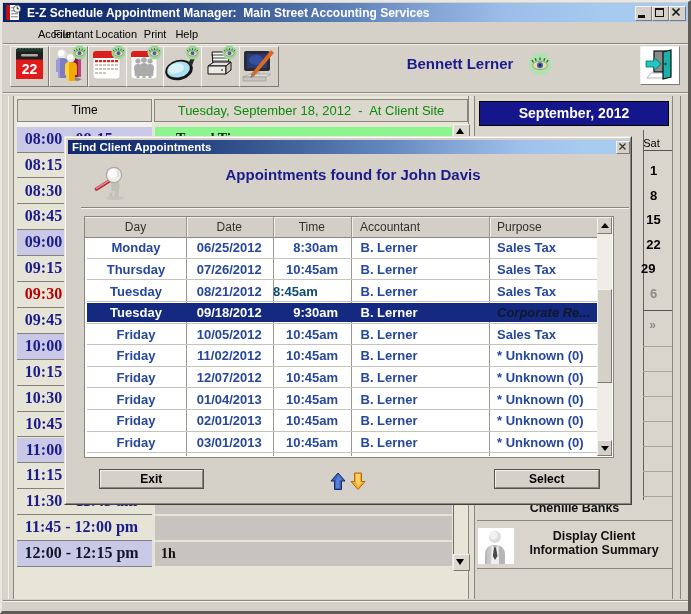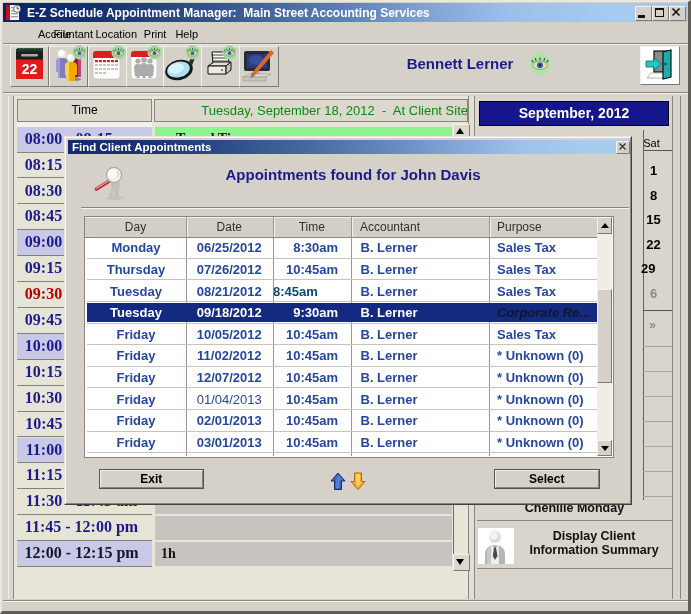--- a/index.html
+++ b/index.html
@@ -247,21 +247,21 @@
 <div class="abs" style="left:468px;top:96px;width:1px;height:503px;background:#8A867F;"></div>
 <div class="abs" style="left:469px;top:96px;width:6px;height:503px;background:#E2DFD4;"></div>
 <div class="abs" style="left:8px;top:96px;width:1px;height:503px;background:#F2F0EB;"></div>
 <div class="abs" style="left:12.5px;top:96px;width:1px;height:503px;background:#8A867F;"></div>
 <div class="abs" style="left:680px;top:96px;width:1px;height:503px;background:#8A867F;"></div>
 
 <div class="abs" style="left:17px;top:99px;width:135px;height:23px;background:#DCD8CE;border:1px solid #8A867F;box-sizing:border-box;"></div>
 <div class="abs" style="left:17px;top:99px;width:135px;height:23px;line-height:23px;text-align:center;font-size:12px;color:#000;">Time</div>
 
 <div class="abs" style="left:154px;top:99px;width:314px;height:23px;background:#DCD8CE;border:1px solid #8A867F;box-sizing:border-box;"></div>
-<div class="abs" style="left:154px;top:99px;width:314px;height:23px;line-height:23px;text-align:right;font-size:13px;color:#0D8A0D;">Tuesday, September 18, 2012&nbsp; -&nbsp; At Client Site</div>
+<div class="abs" style="left:154px;top:99px;width:314px;height:23px;line-height:23px;text-align:center;font-size:13px;color:#0D8A0D;">Tuesday, September 18, 2012&nbsp; -&nbsp; At Client Site</div>
 
 <div class="abs" style="left:17px;top:122px;width:135px;height:4.7px;background:#F4F2EC;"></div>
 <div class="abs" style="left:17px;top:126.7px;width:135px;height:25.9px;background:#C9C8E6;border-bottom:1px solid #84807A;box-sizing:border-box;line-height:24.9px;text-align:center;padding-right:6px;font-family:'Liberation Serif',serif;font-weight:bold;font-size:16px;color:#1B1B8C;">08:00 - 08:15 am</div>
 <div class="abs" style="left:17px;top:152.6px;width:135px;height:25.9px;background:#E6E3D7;border-bottom:1px solid #84807A;box-sizing:border-box;line-height:24.9px;text-align:center;padding-right:6px;font-family:'Liberation Serif',serif;font-weight:bold;font-size:16px;color:#1B1B8C;">08:15 - 08:30 am</div>
 <div class="abs" style="left:17px;top:178.5px;width:135px;height:25.9px;background:#E6E3D7;border-bottom:1px solid #84807A;box-sizing:border-box;line-height:24.9px;text-align:center;padding-right:6px;font-family:'Liberation Serif',serif;font-weight:bold;font-size:16px;color:#1B1B8C;">08:30 - 08:45 am</div>
 <div class="abs" style="left:17px;top:204.4px;width:135px;height:25.9px;background:#E6E3D7;border-bottom:1px solid #84807A;box-sizing:border-box;line-height:24.9px;text-align:center;padding-right:6px;font-family:'Liberation Serif',serif;font-weight:bold;font-size:16px;color:#1B1B8C;">08:45 - 09:00 am</div>
 <div class="abs" style="left:17px;top:230.3px;width:135px;height:25.9px;background:#C9C8E6;border-bottom:1px solid #84807A;box-sizing:border-box;line-height:24.9px;text-align:center;padding-right:6px;font-family:'Liberation Serif',serif;font-weight:bold;font-size:16px;color:#1B1B8C;">09:00 - 09:15 am</div>
 <div class="abs" style="left:17px;top:256.2px;width:135px;height:25.9px;background:#E6E3D7;border-bottom:1px solid #84807A;box-sizing:border-box;line-height:24.9px;text-align:center;padding-right:6px;font-family:'Liberation Serif',serif;font-weight:bold;font-size:16px;color:#1B1B8C;">09:15 - 09:30 am</div>
 <div class="abs" style="left:17px;top:282.1px;width:135px;height:25.9px;background:#E6E3D7;border-bottom:1px solid #84807A;box-sizing:border-box;line-height:24.9px;text-align:center;padding-right:6px;font-family:'Liberation Serif',serif;font-weight:bold;font-size:16px;color:#B40000;">09:30 - 09:45 am</div>
 <div class="abs" style="left:17px;top:308.0px;width:135px;height:25.9px;background:#E6E3D7;border-bottom:1px solid #84807A;box-sizing:border-box;line-height:24.9px;text-align:center;padding-right:6px;font-family:'Liberation Serif',serif;font-weight:bold;font-size:16px;color:#1B1B8C;">09:45 - 10:00 am</div>
@@ -310,21 +310,21 @@
 <div class="abs" style="left:643px;top:310px;width:29px;height:1px;background:#555;"></div>
 <div class="abs" style="left:640px;top:318px;width:25px;text-align:center;font-size:12px;font-weight:bold;color:#8A8A8A;">»</div>
 <div class="abs" style="left:643px;top:345.5px;width:29px;height:1px;background:#AAA69E;"></div>
 <div class="abs" style="left:643px;top:370.5px;width:29px;height:1px;background:#AAA69E;"></div>
 <div class="abs" style="left:643px;top:395.5px;width:29px;height:1px;background:#AAA69E;"></div>
 <div class="abs" style="left:643px;top:420.5px;width:29px;height:1px;background:#AAA69E;"></div>
 <div class="abs" style="left:643px;top:445.5px;width:29px;height:1px;background:#AAA69E;"></div>
 <div class="abs" style="left:643px;top:470.5px;width:29px;height:1px;background:#AAA69E;"></div>
 <div class="abs" style="left:643px;top:495.5px;width:29px;height:1px;background:#AAA69E;"></div>
 
-<div class="abs" style="left:478px;top:501px;width:193px;text-align:center;font-size:12.5px;font-weight:bold;color:#111;">Chenille Monday</div>
+<div class="abs" style="left:478px;top:501px;width:193px;text-align:center;font-size:12.5px;font-weight:bold;color:#111;">Chenille Banks</div>
 <div class="abs" style="left:477px;top:520px;width:195px;height:1px;background:#8A867F;"></div>
 <div class="abs" style="left:478px;top:528px;width:36px;height:36px;background:#FFFFFF;"></div>
 <svg class="abs" style="left:478px;top:528px;" width="36" height="36" viewBox="0 0 36 36">
   <circle cx="17" cy="9" r="6" fill="#DCDCDC"></circle>
     <circle cx="15.5" cy="7.5" r="4" fill="#F2F2F2"></circle>
   <path d="M7 27 Q7 17 17 17 Q27 17 27 27 L27 36 L7 36 Z" fill="#B5B5B5"></path>
   <path d="M9 25 Q9 18 15 17.5 L15 36 L9 36 Z" fill="#C8C8C8"></path>
   <path d="M13.5 17 L17 21 L20.5 17 L21 36 L13 36 Z" fill="#EFEFEF"></path>
   <path d="M16 19.5 L18 19.5 L19.5 28 L17 32 L14.8 28 Z" fill="#4A4A4A"></path>
 </svg>
@@ -410,21 +410,21 @@
   <div class="abs" style="left:295.5px;top:211.4px;font-size:13px;font-weight:bold;color:#26479E;">B. Lerner</div>
   <div class="abs" style="left:432px;top:211.4px;font-size:13px;font-weight:bold;color:#26479E;">* Unknown (0)</div>
   <div class="abs" style="left:21.5px;top:228.7px;width:510px;height:1px;background:#C6C3BB;"></div>
   <div class="abs" style="left:21.5px;top:233.0px;width:99px;text-align:center;font-size:13px;font-weight:bold;color:#26479E;">Friday</div>
   <div class="abs" style="left:120.5px;top:233.0px;width:87.5px;text-align:center;font-size:13px;font-weight:bold;color:#26479E;">12/07/2012</div>
   <div class="abs" style="left:208px;top:233.0px;width:65px;text-align:right;font-size:13px;font-weight:bold;color:#26479E;">10:45am</div>
   <div class="abs" style="left:295.5px;top:233.0px;font-size:13px;font-weight:bold;color:#26479E;">B. Lerner</div>
   <div class="abs" style="left:432px;top:233.0px;font-size:13px;font-weight:bold;color:#26479E;">* Unknown (0)</div>
   <div class="abs" style="left:21.5px;top:250.3px;width:510px;height:1px;background:#C6C3BB;"></div>
   <div class="abs" style="left:21.5px;top:254.6px;width:99px;text-align:center;font-size:13px;font-weight:bold;color:#26479E;">Friday</div>
-  <div class="abs" style="left:120.5px;top:254.6px;width:87.5px;text-align:center;font-size:13px;font-weight:normal;color:#26479E;">01/04/2013</div>
+  <div class="abs" style="left:120.5px;top:254.6px;width:87.5px;text-align:center;font-size:13px;font-weight:bold;color:#26479E;">01/04/2013</div>
   <div class="abs" style="left:208px;top:254.6px;width:65px;text-align:right;font-size:13px;font-weight:bold;color:#26479E;">10:45am</div>
   <div class="abs" style="left:295.5px;top:254.6px;font-size:13px;font-weight:bold;color:#26479E;">B. Lerner</div>
   <div class="abs" style="left:432px;top:254.6px;font-size:13px;font-weight:bold;color:#26479E;">* Unknown (0)</div>
   <div class="abs" style="left:21.5px;top:271.9px;width:510px;height:1px;background:#C6C3BB;"></div>
   <div class="abs" style="left:21.5px;top:276.2px;width:99px;text-align:center;font-size:13px;font-weight:bold;color:#26479E;">Friday</div>
   <div class="abs" style="left:120.5px;top:276.2px;width:87.5px;text-align:center;font-size:13px;font-weight:bold;color:#26479E;">02/01/2013</div>
   <div class="abs" style="left:208px;top:276.2px;width:65px;text-align:right;font-size:13px;font-weight:bold;color:#26479E;">10:45am</div>
   <div class="abs" style="left:295.5px;top:276.2px;font-size:13px;font-weight:bold;color:#26479E;">B. Lerner</div>
   <div class="abs" style="left:432px;top:276.2px;font-size:13px;font-weight:bold;color:#26479E;">* Unknown (0)</div>
   <div class="abs" style="left:21.5px;top:293.5px;width:510px;height:1px;background:#C6C3BB;"></div>

